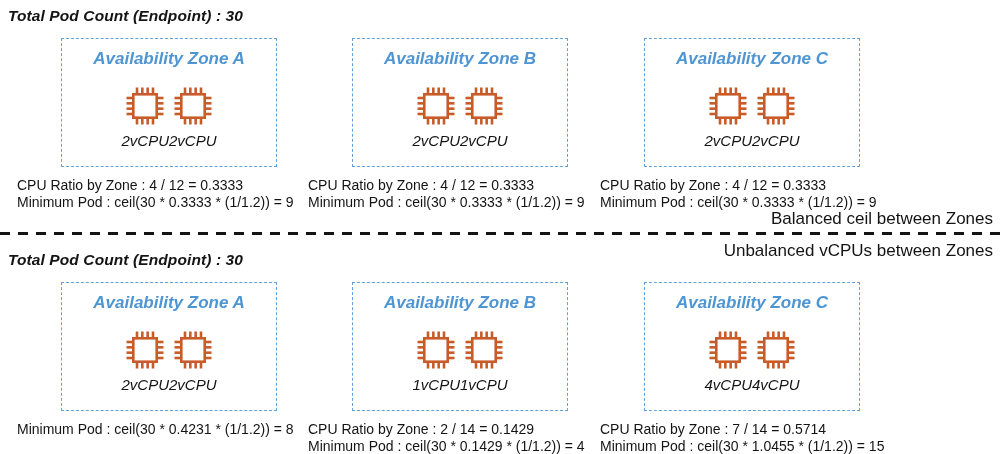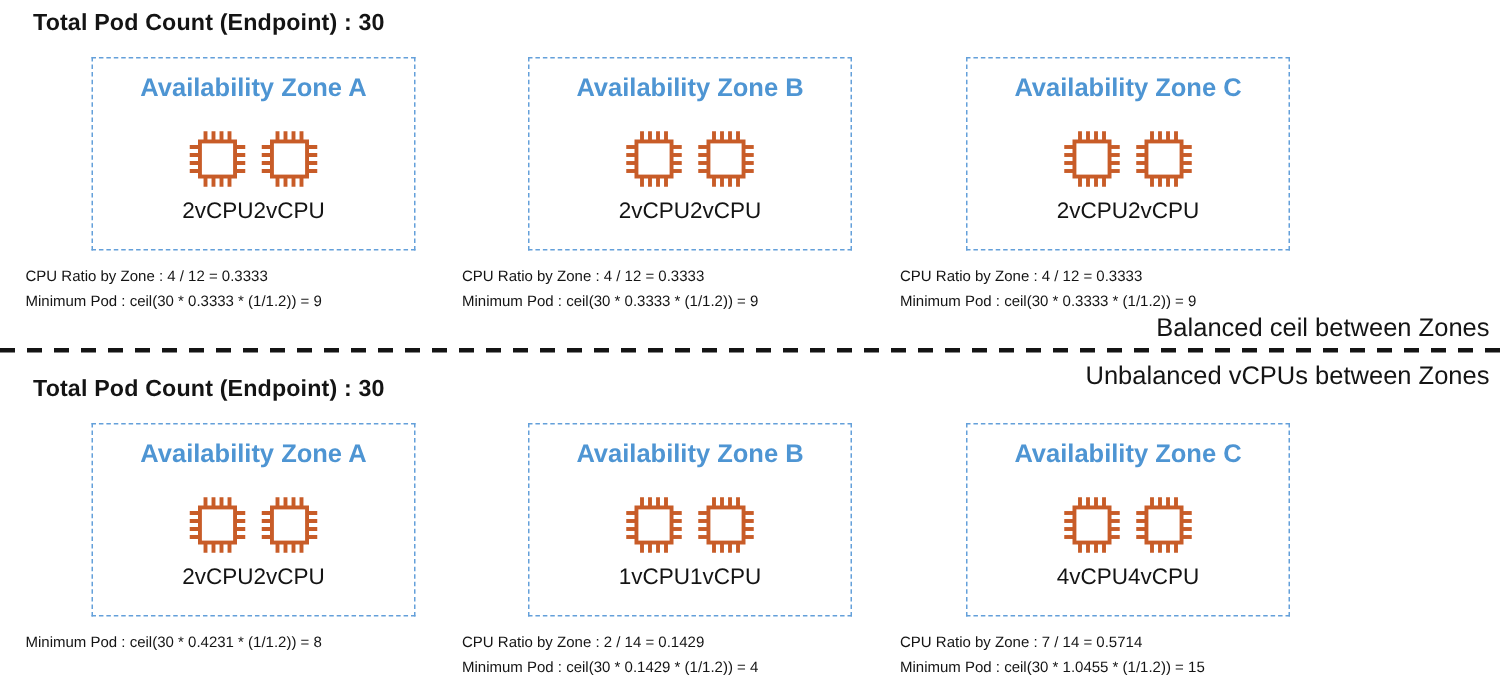--- a/index.html
+++ b/index.html
@@ -17,41 +17,43 @@
     font-family: "Liberation Sans", sans-serif;
     color: var(--ink);
     overflow: hidden;
   }
   .section { position: absolute; left: 0; width: 1004px; height: 212px; }
   #section-balanced   { top: 0; }
   #section-unbalanced { top: 244px; }
 
   .total-label {
     position: absolute;
-    left: 22px;
+    left: 8px;
     top: 7px;
     font-size: 15.5px;
     font-weight: 700;
     letter-spacing: 0.1px;
+    font-style: italic;
   }
 
   .zone-col { position: absolute; top: 38px; width: 292px; height: 174px; }
   .col-0 { left: 17px; }
   .col-1 { left: 308px; }
   .col-2 { left: 600px; }
 
   .zone-box {
     position: absolute;
     left: 44px;
     top: 0;
     width: 216px;
     height: 129px;
     box-sizing: border-box;
     border: 1.5px dashed #64A0DA;
     background: #fff;
+    font-style: italic;
   }
   .zone-title {
     margin-top: 10px;
     text-align: center;
     font-size: 17px;
     font-weight: 700;
     color: var(--accent-blue);
   }
   .chips-row {
     margin-top: 17px;
@@ -64,21 +66,21 @@
     height: 40px;
     stroke: var(--accent-orange);
     fill: none;
   }
   .chip-label { margin-top: 6px; font-size: 15px; color: var(--ink); }
 
   .zone-caption {
     position: absolute;
     left: 0;
     top: 139px;
-    font-size: 10px;
+    font-size: 14px;
     line-height: 16.5px;
     white-space: nowrap;
   }
 
   .divider-line {
     position: absolute;
     left: 0;
     top: 232px;
     width: 1004px;
     height: 3px;

